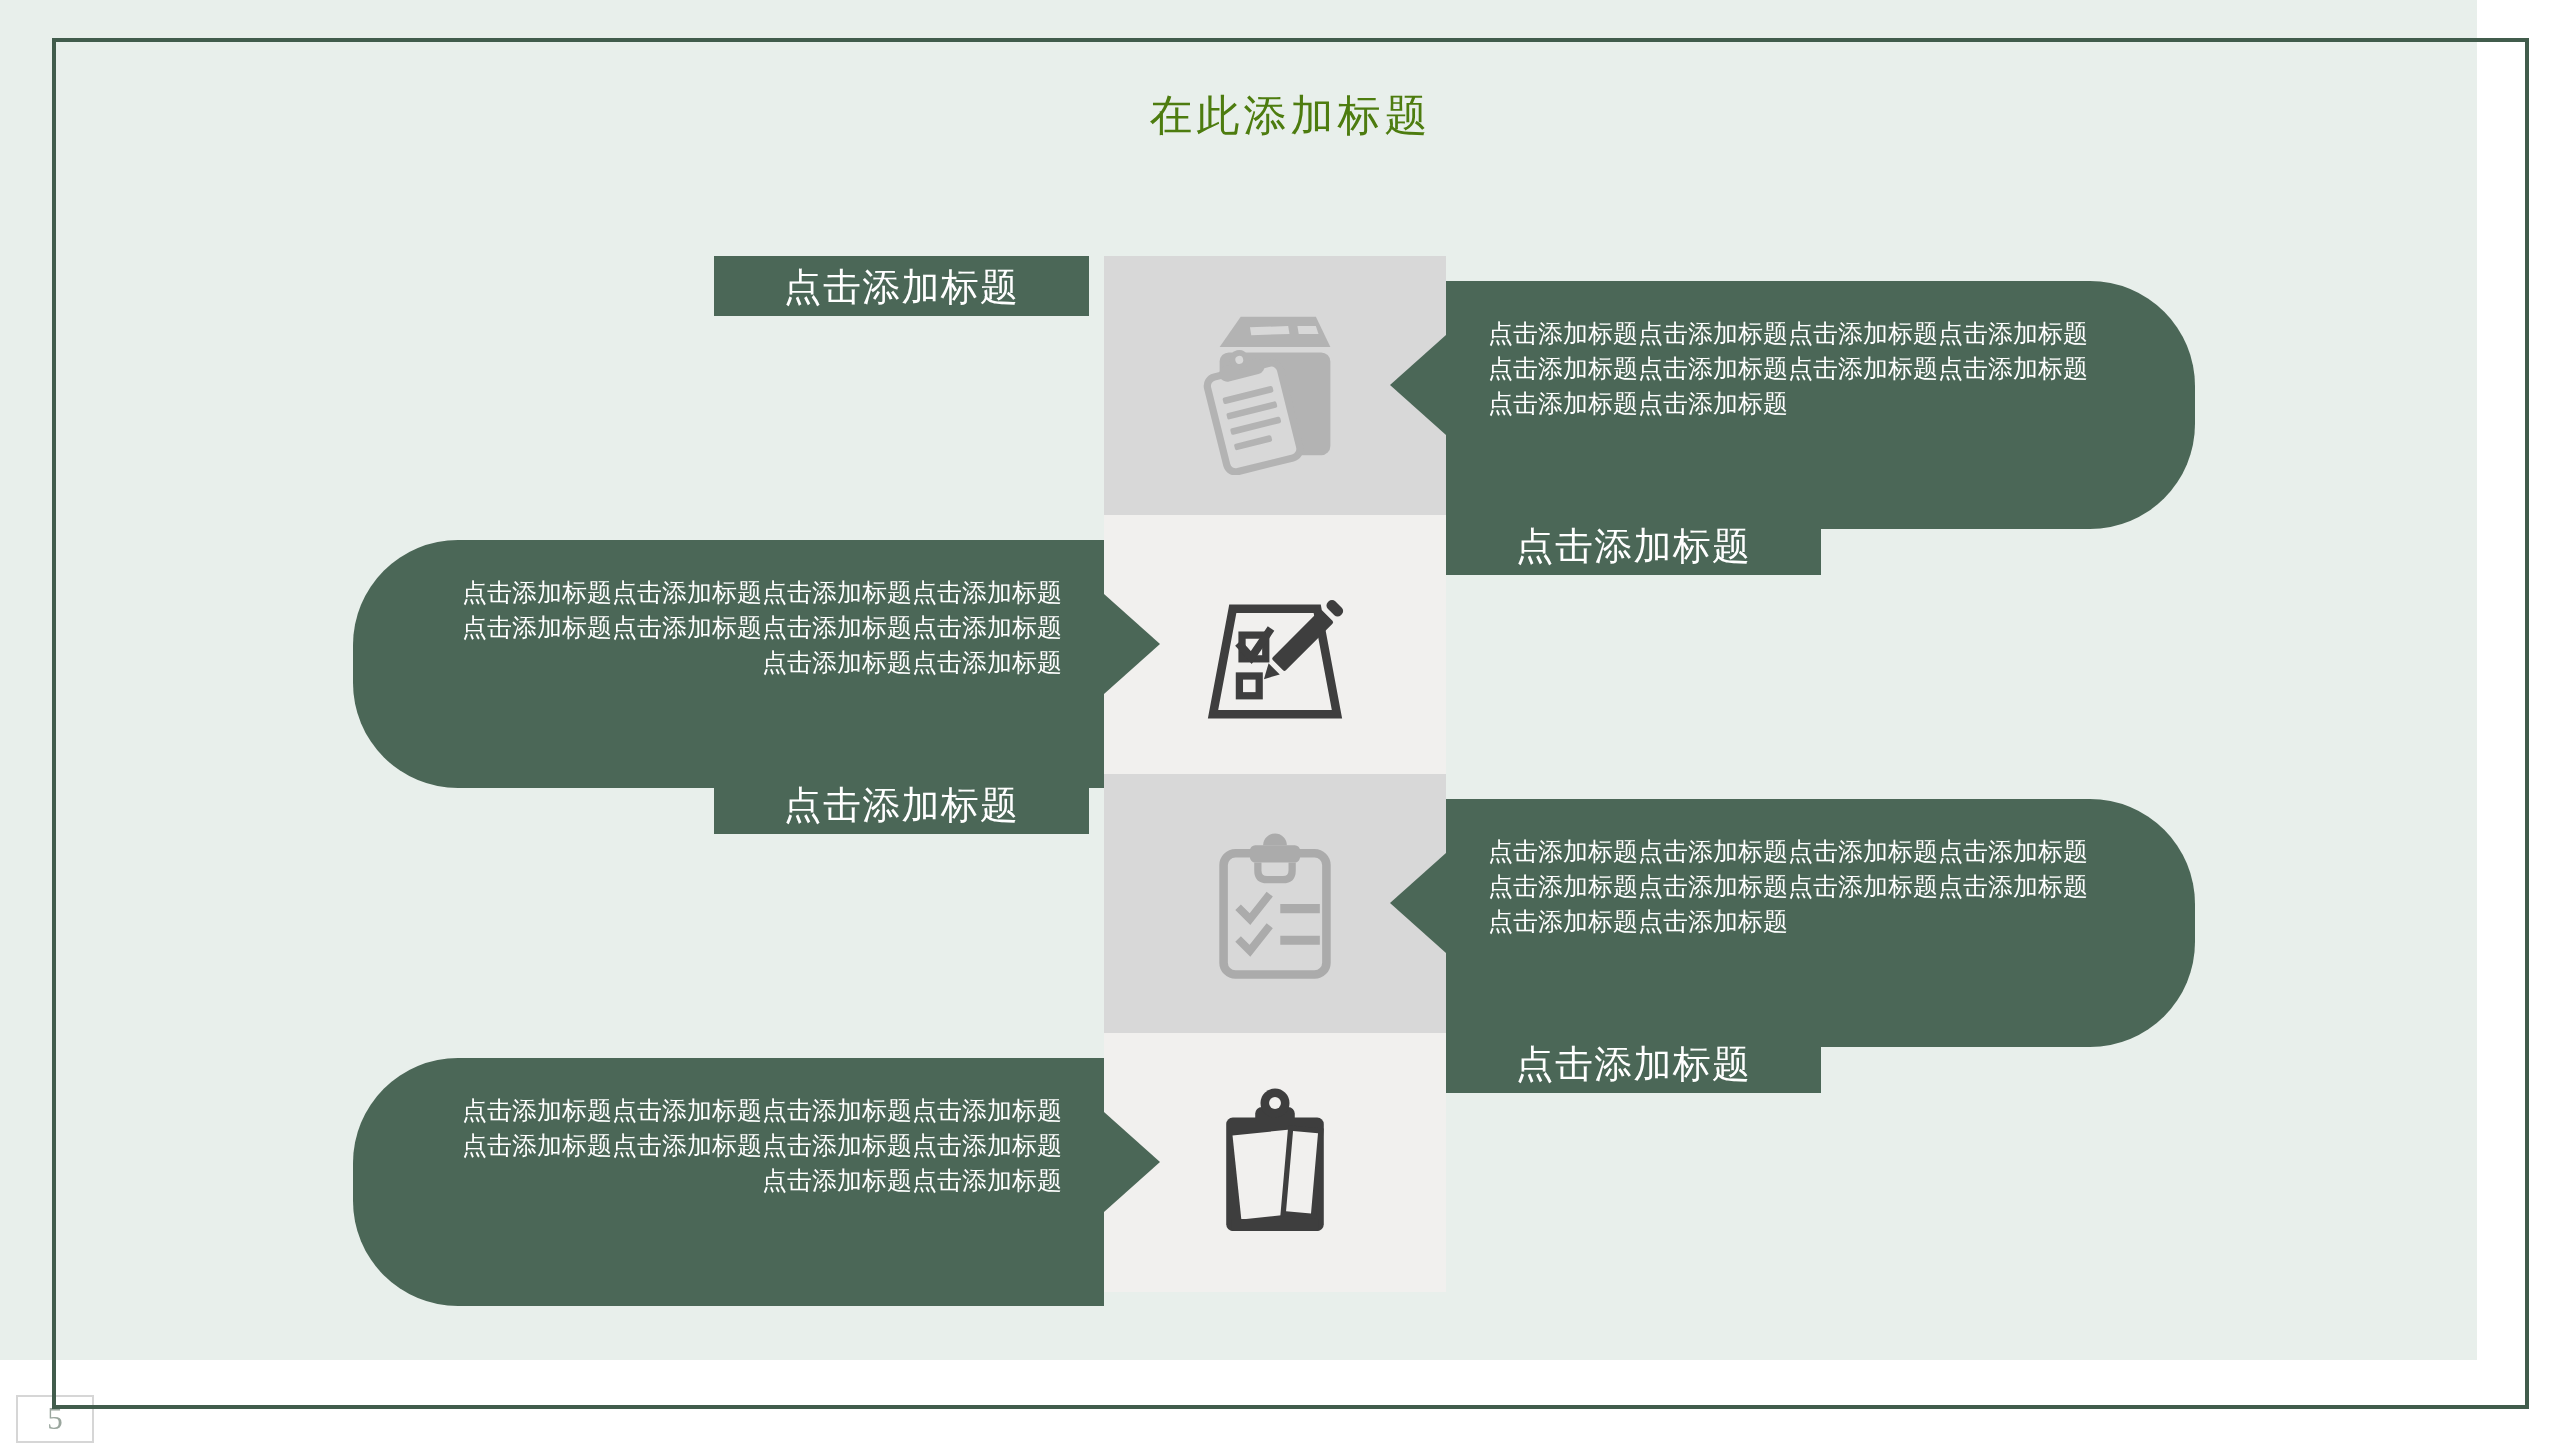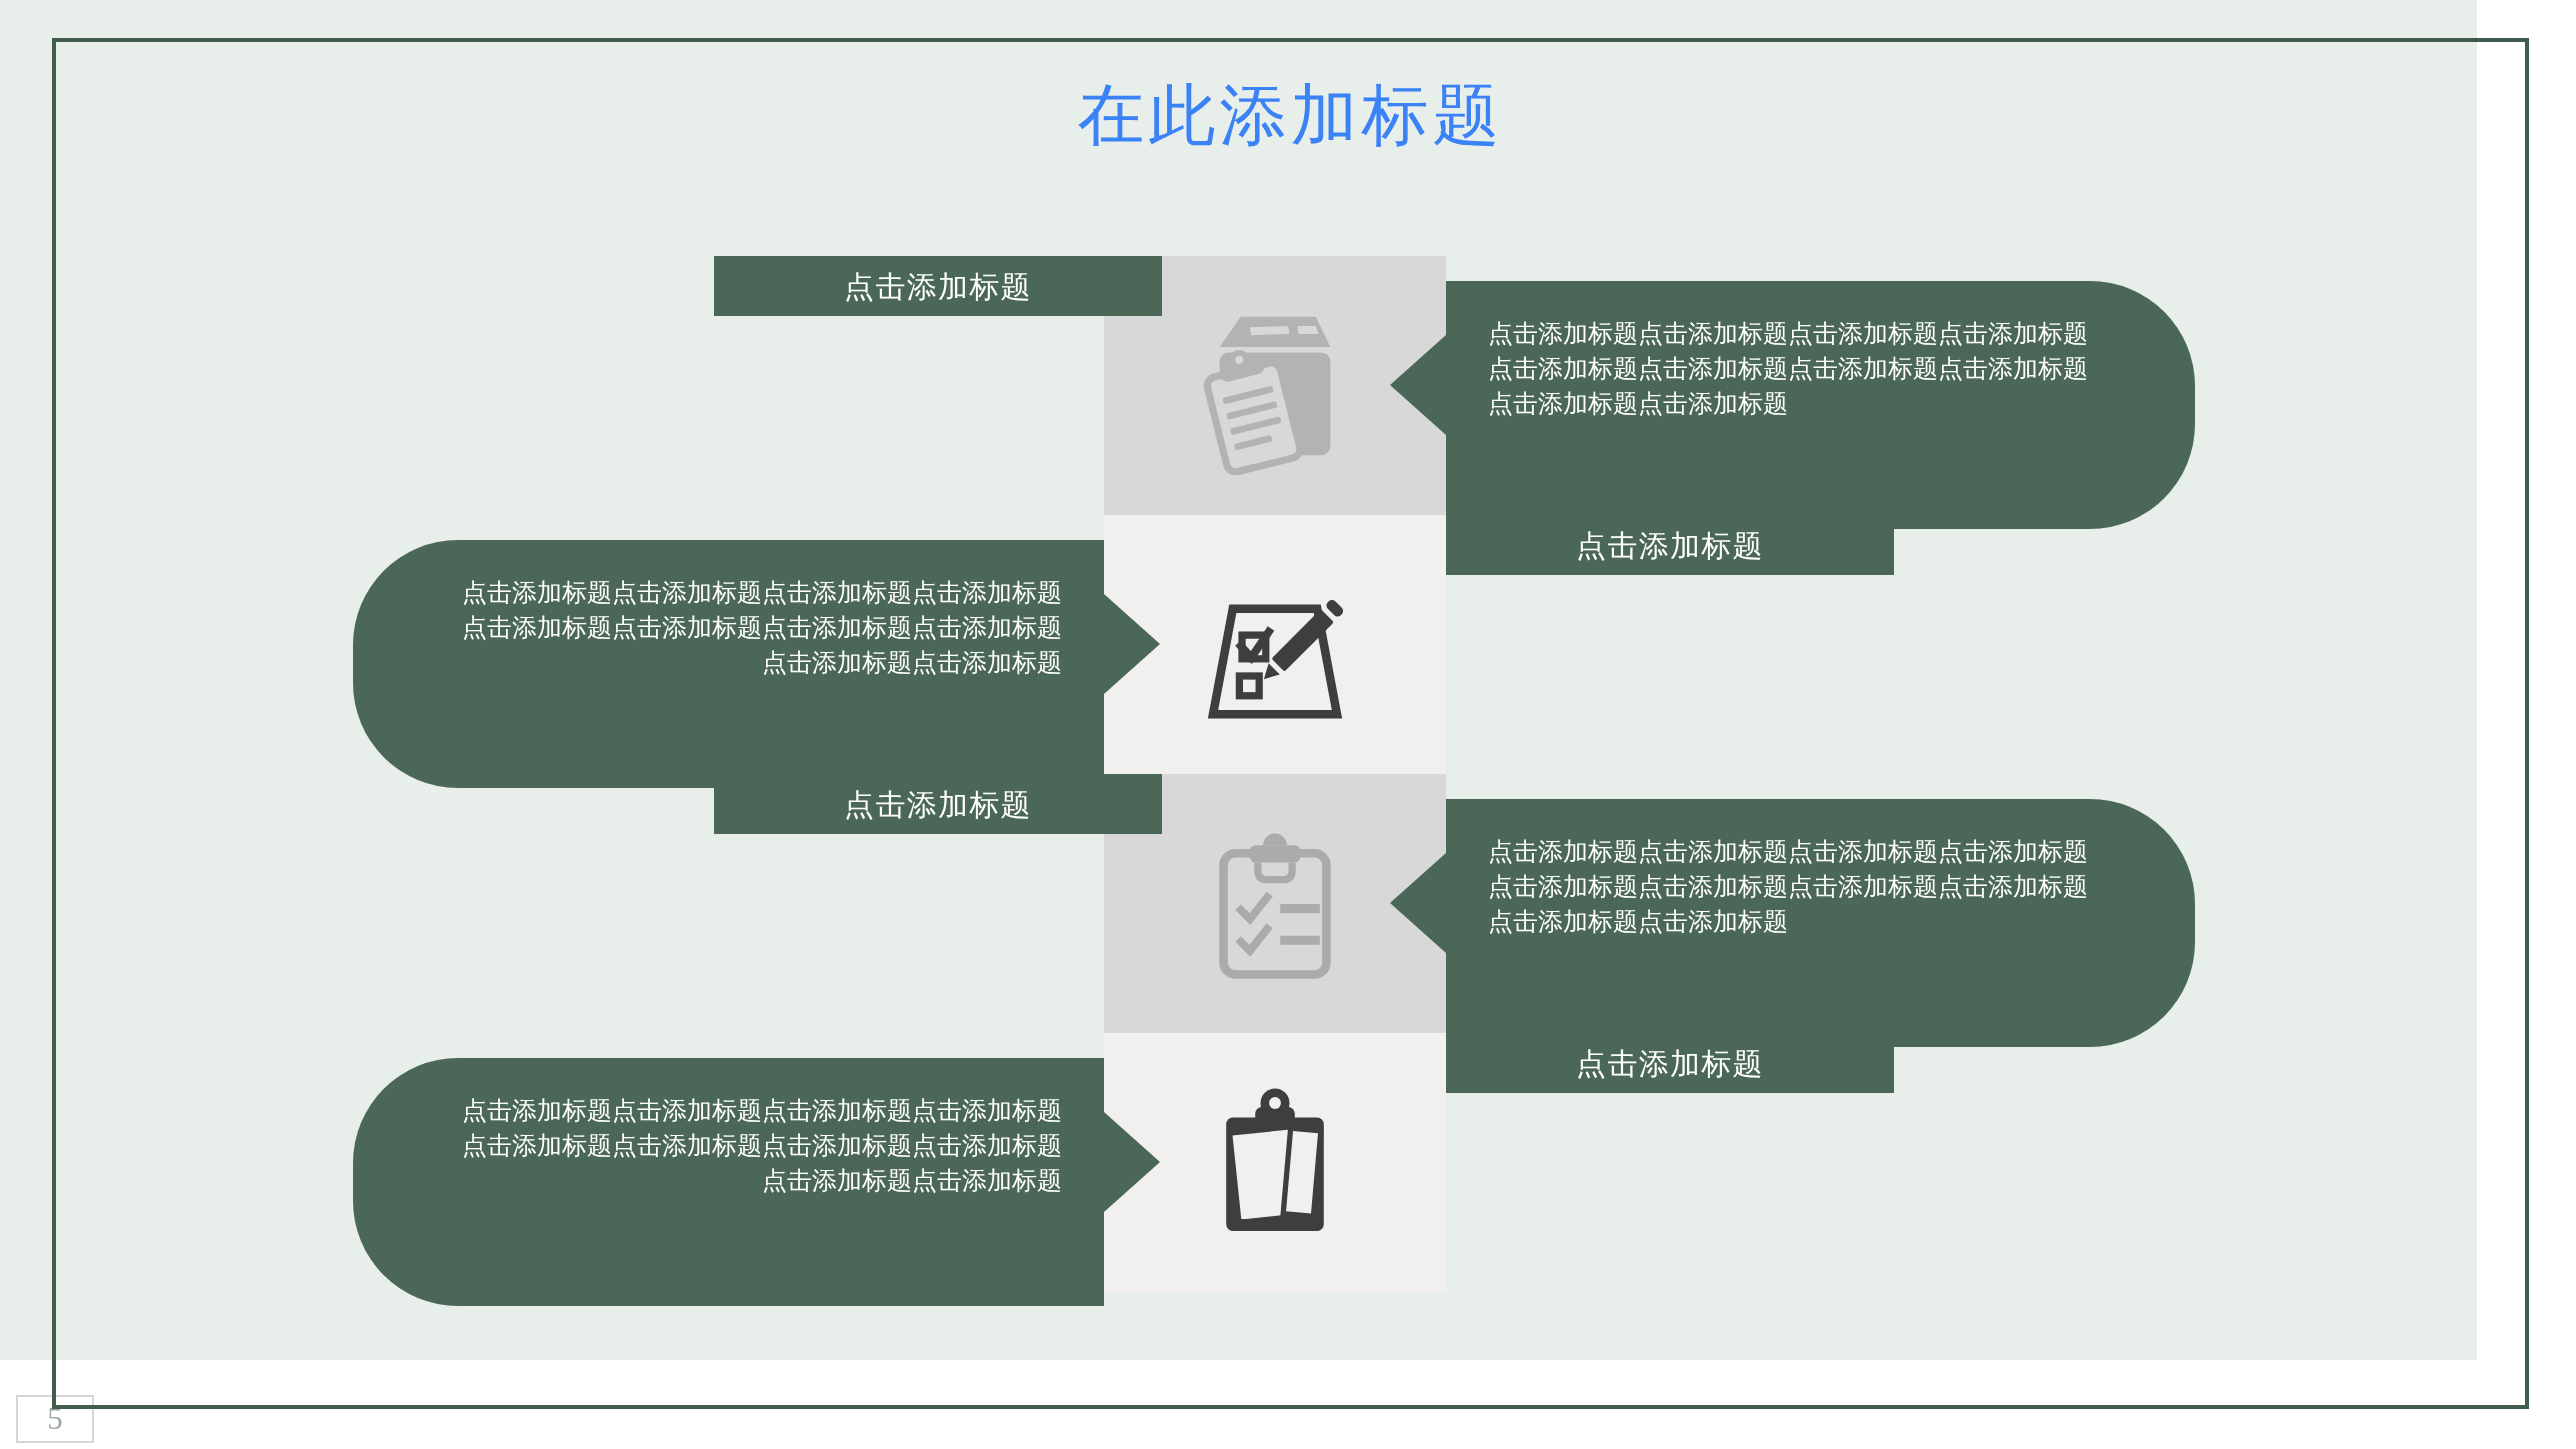--- a/index.html
+++ b/index.html
@@ -4,27 +4,27 @@
 <style>
   html,body{margin:0;padding:0;background:#ffffff;}
   #stage{
     position:relative;width:2576px;height:1449px;background:#ffffff;overflow:hidden;
     font-family:"Liberation Serif","DejaVu Serif",serif;
   }
   .mint{position:absolute;left:0;top:0;width:2477px;height:1360px;background:#e8efeb;z-index:0;}
   .frame{position:absolute;left:52px;top:38px;width:2477px;height:1371px;
     border:4px solid #415c4c;box-sizing:border-box;z-index:5;pointer-events:none;}
   .title{position:absolute;left:52px;top:75px;width:2477px;text-align:center;
-    font-size:67px;line-height:81px;color:#3b82f6;letter-spacing:4px;z-index:2;}
+    font-size:43px;line-height:81px;color:#4d7c0f;letter-spacing:4px;z-index:2;}
   .iconbox{position:absolute;left:1104px;width:342px;height:259px;display:flex;
     align-items:center;justify-content:center;z-index:1;}
   .iconbox.dark{background:#d8d8d8;}
   .iconbox.light{background:#f1f0ee;}
-  .label{position:absolute;width:448px;height:60px;background:#4b6757;color:#ffffff;
-    font-size:30px;line-height:62px;text-align:center;z-index:3;letter-spacing:1.3px;}
+  .label{position:absolute;width:375px;height:60px;background:#4b6757;color:#ffffff;
+    font-size:38px;line-height:62px;text-align:center;z-index:3;letter-spacing:1.3px;}
   .bubble{position:absolute;height:248px;background:#4b6757;color:#ffffff;
     font-size:25px;line-height:35px;z-index:3;box-sizing:border-box;}
   .bubble.right{left:1446px;width:749px;border-radius:0 105px 105px 0;
     padding:35px 94px 0 42px;text-align:left;}
   .bubble.left{left:353px;width:751px;border-radius:105px 0 0 105px;
     padding:35px 42px 0 94px;text-align:right;}
   .notch{position:absolute;width:0;height:0;z-index:3;}
   .notch.point-left{border-top:50px solid transparent;border-bottom:50px solid transparent;
     border-right:56px solid #4b6757;left:1390px;}
   .notch.point-right{border-top:50px solid transparent;border-bottom:50px solid transparent;

